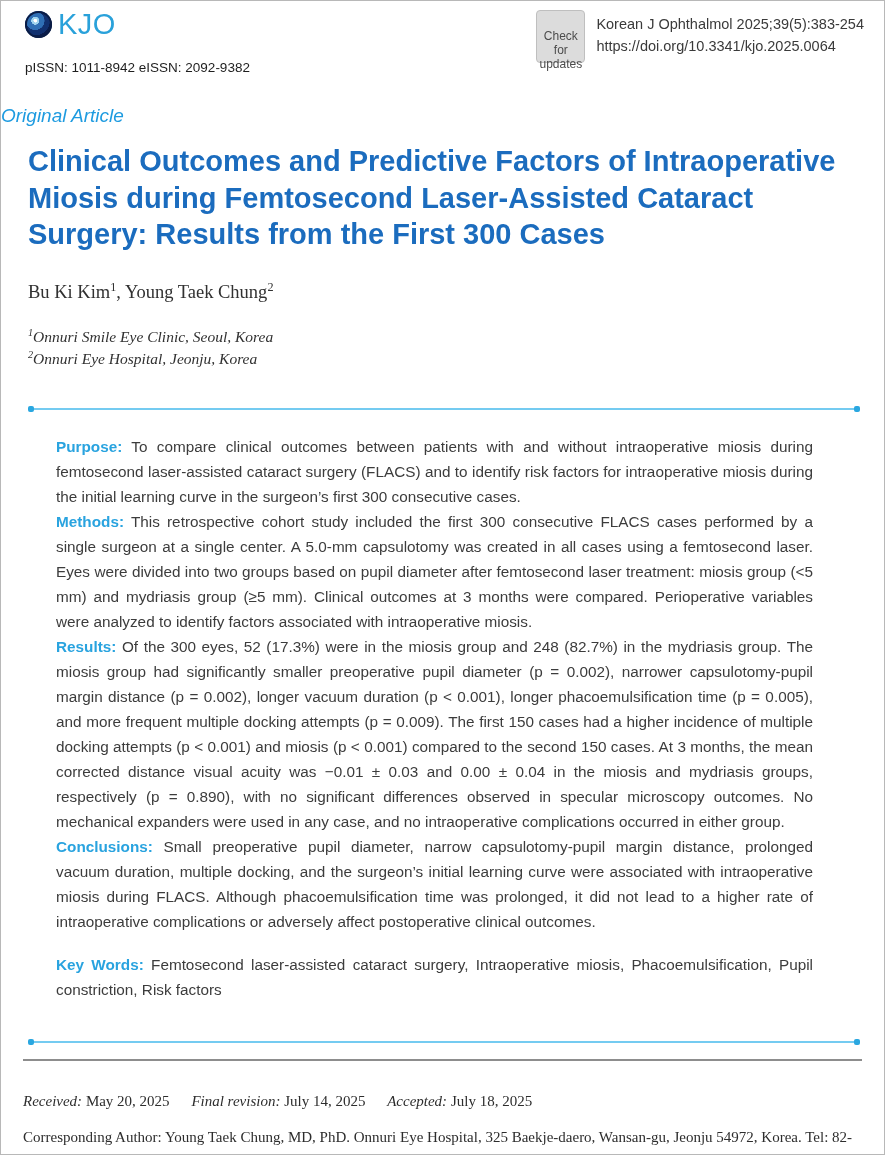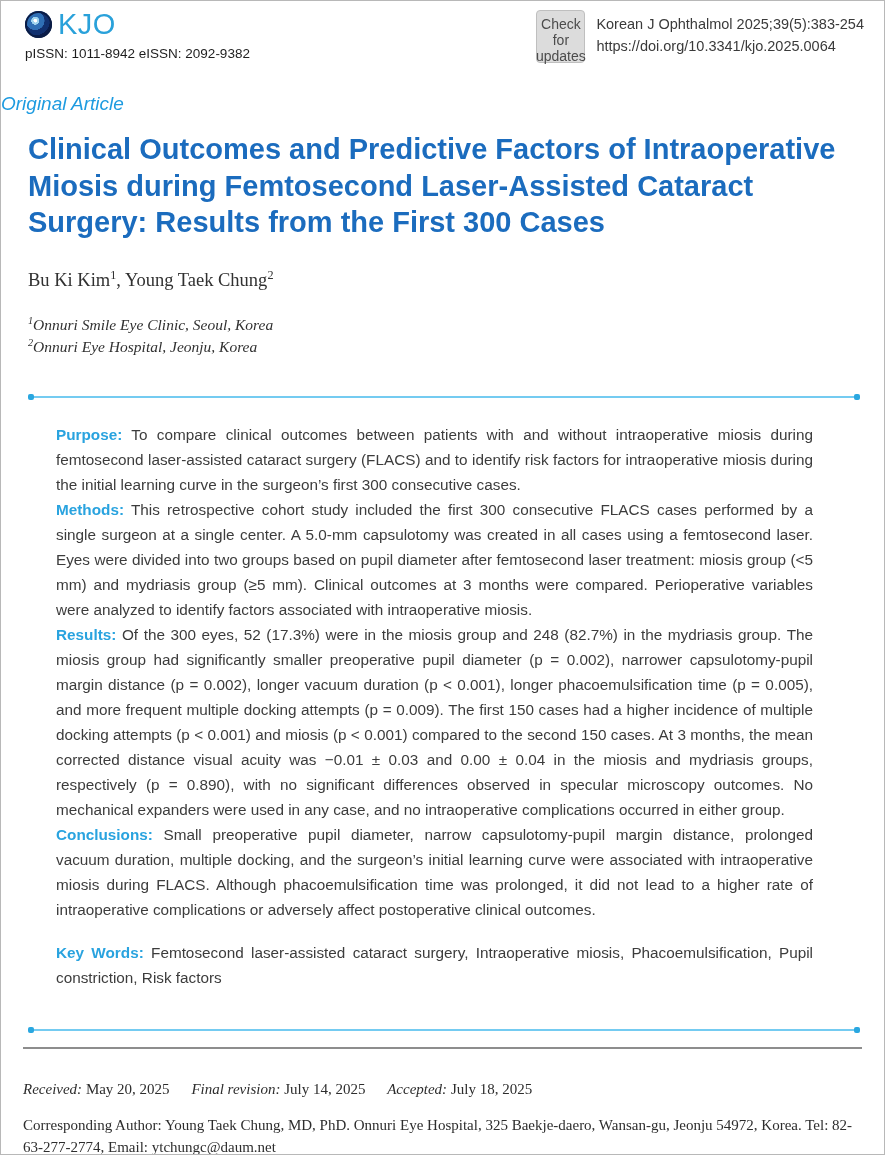--- a/index.html
+++ b/index.html
@@ -15,29 +15,29 @@
   
   .header { display: flex; justify-content: space-between; padding: 9px 20px 0 24px; }
   .brand { }
   .logo-row { display: flex; align-items: center; gap: 6px; }
   .eye-icon {
     width: 27px; height: 27px; border-radius: 50%; display: inline-block;
     background: radial-gradient(circle at 38% 36%, #ffffff 0 7%, #9fd4ef 8% 16%, #2f6fb5 17% 38%, #11306f 39% 60%, #0a1c4a 61% 78%, #15336e 79% 100%);
     box-shadow: inset 0 0 0 2px #0a1c45;
   }
   .logo-text { color: #29a1da; font-size: 29px; font-weight: normal; letter-spacing: 0.5px; line-height: 1; }
-  .issn { margin-top: 7px; font-size: 13.5px; color: #1e1e1e; }
+  .issn { margin-top: 21px; font-size: 13.5px; color: #1e1e1e; }
   .header-right { display: flex; align-items: flex-start; gap: 11px; padding-top: 0; }
   .crossmark-badge {
     width: 49px; height: 53px; background: #dcdcdc; border: 1px solid #bfbfbf; border-radius: 4px;
     display: flex; flex-direction: column; align-items: center; justify-content: flex-start;
     padding-top: 3px; cursor: pointer;
   }
   .crossmark-badge svg { display: block; }
-  .badge-caption { font-size: 14px; color: #4c4c4c; line-height: 1.15; text-align: center; margin-top: 2px; }
+  .badge-caption { font-size: 12px; color: #4c4c4c; line-height: 1.15; text-align: center; margin-top: 16px; }
   .citation { font-size: 14.5px; color: #3a3a3a; line-height: 1.5; padding-top: 4px; }
   
   .article-type { color: #1e9be0; font-size: 19px; margin: 30px 24px 16px 0; font-style: italic; }
   .title {
     color: #1b6cbe; font-size: 29px; font-weight: 600; line-height: 1.26;
     margin: 15px 38px 0 27px;
   }
   .authors { font-family: "Liberation Serif", serif; font-size: 18.5px; color: #313131; margin: 27px 0 0 27px; }
   .authors sup, .affil sup { vertical-align: super; font-size: 66%; }
   .affils { margin: 23px 0 0 27px; }

